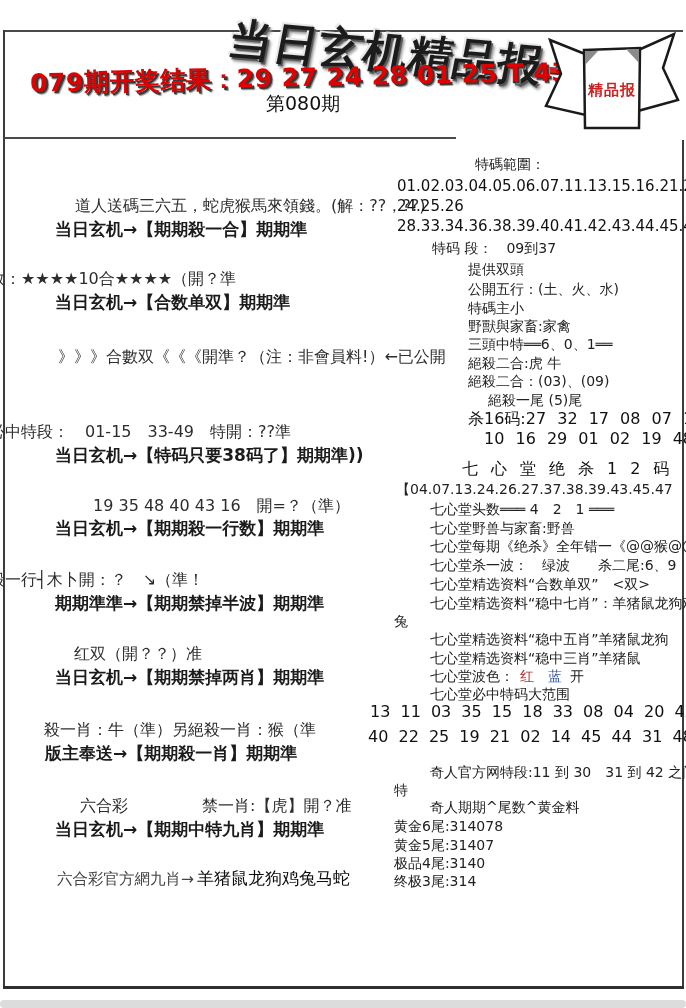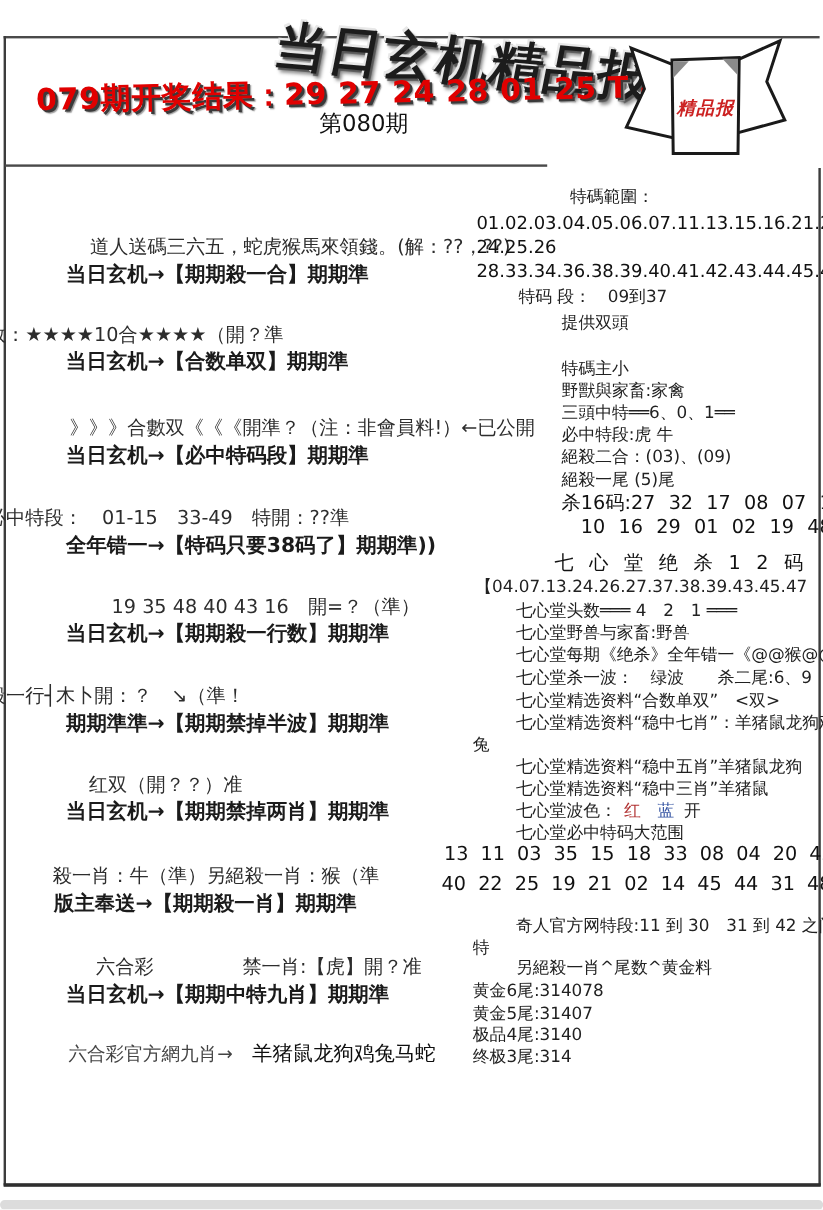--- a/index.html
+++ b/index.html
@@ -21,36 +21,36 @@
     color:#1c1c1c;transform:rotate(5deg) skewX(-6deg);transform-origin:left top;
     text-shadow:-2px -2px 0 #e8e8e8,-1px -1px 0 #aaa,2px 2px 1px #555,4px 4px 3px #999;
   }
   .title .suffix{color:#c22;text-shadow:-1px -1px 0 #eee,2px 2px 1px #611;}
   .result{
     left:30px;top:64px;font-size:25px;font-weight:bold;color:#e00000;
     letter-spacing:.5px;transform:rotate(-1.2deg);
     text-shadow:2px 2px 0 #3a3a3a,3px 3px 1px #9a9a9a;
   }
   .issue{left:266px;top:93px;font-size:19px;color:#111;}
-  .badge{left:518px;top:24px;font-style:italic;}
+  .badge{left:542px;top:24px;}
   
   .ln-bold{font-weight:bold;font-size:17px;color:#1b1b1b;}
   .ln-clue{font-size:16px;color:#2d2d2d;}
   
   .rln{font-size:14px;color:#212121;}
   .rnums{font-size:15px;color:#111;letter-spacing:0;}
   .knums{font-size:16px;color:#111;word-spacing:6px;}
   .qtitle{font-size:16px;color:#111;letter-spacing:13px;}
   .bigrow{font-size:16px;color:#111;word-spacing:5px;}
   .wave-red{color:#b03030;margin-left:6px;}
   .wave-blue{color:#3050a0;margin-left:14px;}
   .wave-open{margin-left:8px;}
   .g10-clue{margin-left:74px;}
   .g11-prefix{font-size:15.5px;color:#444;}
-  .g11-animals{font-size:17px;color:#0e0e0e;font-weight:500;margin-left:16px;}
+  .g11-animals{font-size:17px;color:#0e0e0e;font-weight:500;margin-left:3px;}
 </style>
 </head>
 <body>
 
 <div class="page">
 
   <div class="abs b-top"></div>
   <div class="abs b-left"></div>
   <div class="abs b-right"></div>
   <div class="abs b-bottom"></div>
@@ -73,24 +73,23 @@
   </div>
 
 
   <div class="abs ln-clue" style="left:75px;top:197px">道人送碼三六五，蛇虎猴馬來領錢。(解：??，??)</div>
   <div class="abs ln-bold" style="left:55px;top:220px">当日玄机→【期期殺一合】期期準</div>
 
   <div class="abs ln-clue" style="left:-11px;top:270px">数：★★★★10合★★★★（開？準</div>
   <div class="abs ln-bold" style="left:55px;top:293px">当日玄机→【合数单双】期期準</div>
 
   <div class="abs ln-clue" style="left:58px;top:348px">》》》合數双《《《開準？（注：非會員料!）←已公開</div>
-  <div class="abs ln-bold" style="left:55px;top:371px">当日玄机→【必中特码段】期期準</div>
 
   <div class="abs ln-clue" style="left:-11px;top:423px">必中特段：　01-15　33-49　特開：??準</div>
-  <div class="abs ln-bold" style="left:55px;top:446px">全年错一→【特码只要38码了】期期準))</div>
+  <div class="abs ln-bold" style="left:55px;top:446px">当日玄机→【特码只要38码了】期期準))</div>
 
   <div class="abs ln-clue" style="left:93px;top:497px">19 35 48 40 43 16　開=？（準）</div>
   <div class="abs ln-bold" style="left:55px;top:519px">当日玄机→【期期殺一行数】期期準</div>
 
   <div class="abs ln-clue" style="left:-11px;top:571px">殺一行┤木卜開：？　↘（準！</div>
   <div class="abs ln-bold" style="left:55px;top:594px">期期準準→【期期禁掉半波】期期準</div>
 
   <div class="abs ln-clue" style="left:74px;top:645px">红双（開？？）准</div>
   <div class="abs ln-clue" style="left:44px;top:721px">殺一肖：牛（準）另絕殺一肖：猴（準</div>
 
@@ -101,45 +100,46 @@
   <div class="abs ln-bold" style="left:55px;top:820px">当日玄机→【期期中特九肖】期期準</div>
 
   <div class="abs" style="left:57px;top:869px"><span class="g11-prefix">六合彩官方網九肖→</span><span class="g11-animals">羊猪鼠龙狗鸡兔马蛇</span></div>
 
   <div class="abs rln" style="left:475px;top:156px">特碼範圍：</div>
   <div class="abs rnums" style="left:397px;top:178px">01.02.03.04.05.06.07.11.13.15.16.21.22.23</div>
   <div class="abs rnums" style="left:397px;top:198px">24.25.26</div>
   <div class="abs rnums" style="left:397px;top:218px">28.33.34.36.38.39.40.41.42.43.44.45.47.49</div>
   <div class="abs rln" style="left:432px;top:240px">特码 段：　09到37</div>
   <div class="abs rln" style="left:468px;top:261px">提供双頭</div>
+  <div class="abs rln" style="left:468px;top:281px">公開五行：(土、火、水)</div>
   <div class="abs rln" style="left:468px;top:300px">特碼主小</div>
   <div class="abs rln" style="left:468px;top:318px">野獸與家畜:家禽</div>
   <div class="abs rln" style="left:468px;top:336px">三頭中特══6、0、1══</div>
-  <div class="abs rln" style="left:468px;top:355px">必中特段:虎 牛</div>
+  <div class="abs rln" style="left:468px;top:355px">絕殺二合:虎 牛</div>
   <div class="abs rln" style="left:468px;top:373px">絕殺二合：(03)、(09)</div>
-  <div class="abs rln" style="left:468px;top:392px">絕殺一尾 (5)尾</div>
+  <div class="abs rln" style="left:488px;top:392px">絕殺一尾 (5)尾</div>
   <div class="abs knums" style="left:468px;top:410px">杀16码:27 32 17 08 07 11 13 20</div>
   <div class="abs knums" style="left:484px;top:430px">10 16 29 01 02 19 48 23</div>
 
   <div class="abs qtitle" style="left:462px;top:460px">七心堂绝杀12码</div>
   <div class="abs rln" style="left:396px;top:481px">【04.07.13.24.26.27.37.38.39.43.45.47</div>
   <div class="abs rln" style="left:430px;top:501px">七心堂头数═══ 4　2　1 ═══</div>
   <div class="abs rln" style="left:430px;top:520px">七心堂野兽与家畜:野兽</div>
   <div class="abs rln" style="left:430px;top:538px">七心堂每期《绝杀》全年错一《@@猴@@》</div>
   <div class="abs rln" style="left:430px;top:557px">七心堂杀一波：　绿波　　杀二尾:6、9</div>
   <div class="abs rln" style="left:430px;top:576px">七心堂精选资料“合数单双”　&lt;双&gt;</div>
   <div class="abs rln" style="left:430px;top:595px">七心堂精选资料“稳中七肖”：羊猪鼠龙狗鸡</div>
   <div class="abs rln" style="left:394px;top:613px">兔</div>
   <div class="abs rln" style="left:430px;top:631px">七心堂精选资料“稳中五肖”羊猪鼠龙狗</div>
   <div class="abs rln" style="left:430px;top:650px">七心堂精选资料“稳中三肖”羊猪鼠</div>
   <div class="abs rln" style="left:430px;top:668px"><span>七心堂波色：</span><span class="wave-red">红</span><span class="wave-blue">蓝</span><span class="wave-open">开</span></div>
   <div class="abs rln" style="left:430px;top:686px">七心堂必中特码大范围</div>
   <div class="abs bigrow" style="left:370px;top:703px">13 11 03 35 15 18 33 08 04 20 42 29 49 24 41 38 07</div>
   <div class="abs bigrow" style="left:368px;top:728px">40 22 25 19 21 02 14 45 44 31 48 39 37 34 30 26</div>
   <div class="abs rln" style="left:430px;top:764px">奇人官方网特段:11 到 30　31 到 42 之间博</div>
   <div class="abs rln" style="left:394px;top:782px">特</div>
-  <div class="abs rln" style="left:430px;top:799px">另絕殺一肖^尾数^黄金料</div>
+  <div class="abs rln" style="left:430px;top:799px">奇人期期^尾数^黄金料</div>
   <div class="abs rln" style="left:394px;top:818px">黄金6尾:314078</div>
   <div class="abs rln" style="left:394px;top:837px">黄金5尾:31407</div>
   <div class="abs rln" style="left:394px;top:855px">极品4尾:3140</div>
   <div class="abs rln" style="left:394px;top:873px">终极3尾:314</div>
 
 </div>
 
 </body></html>

